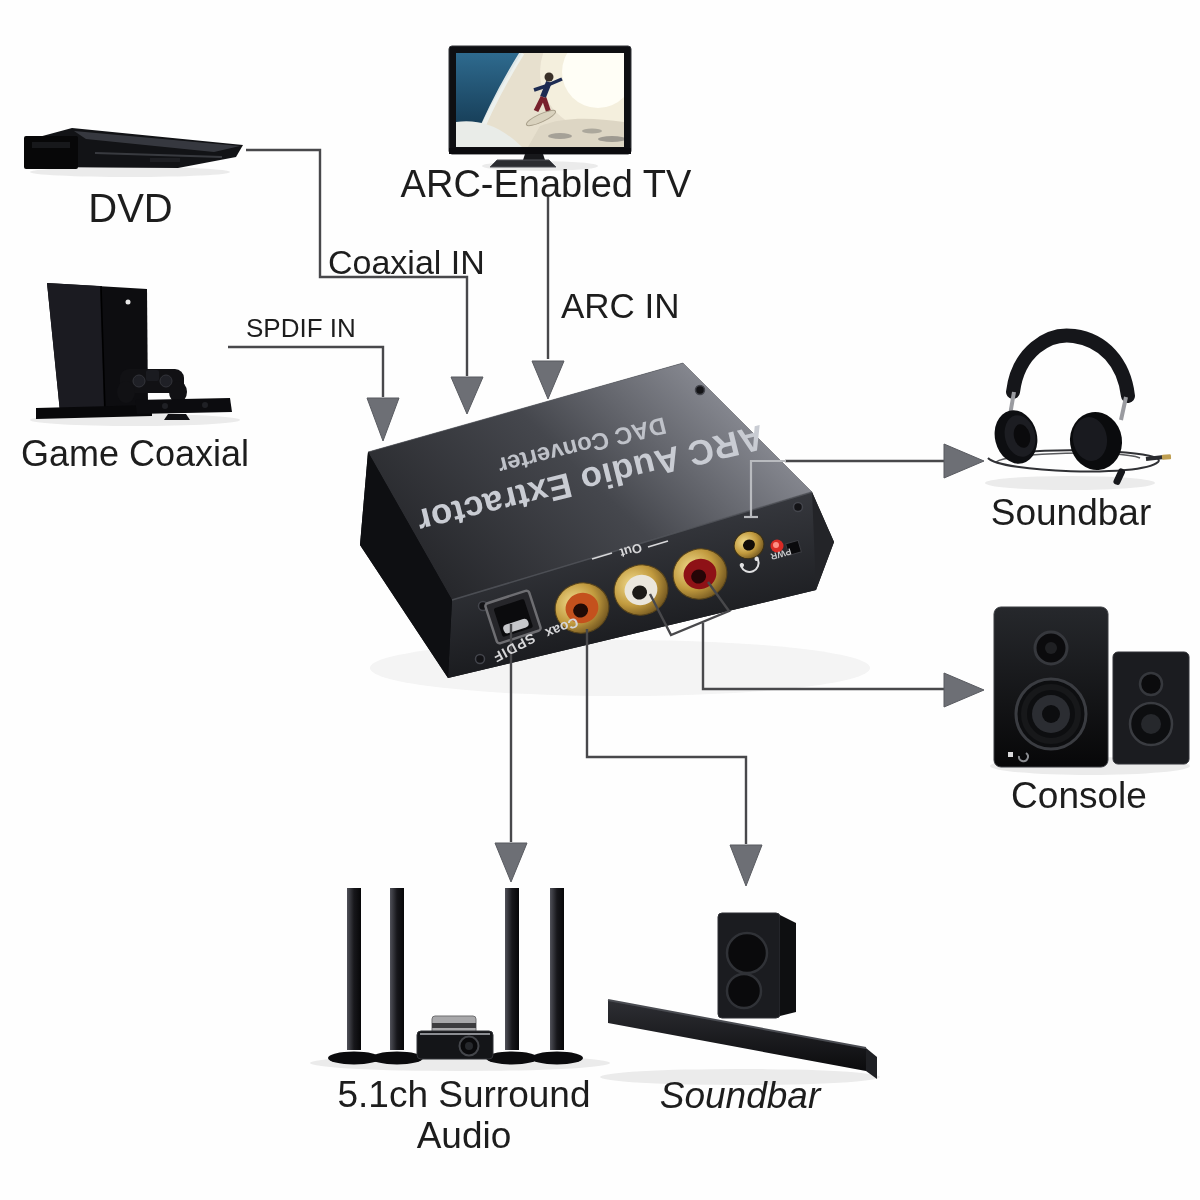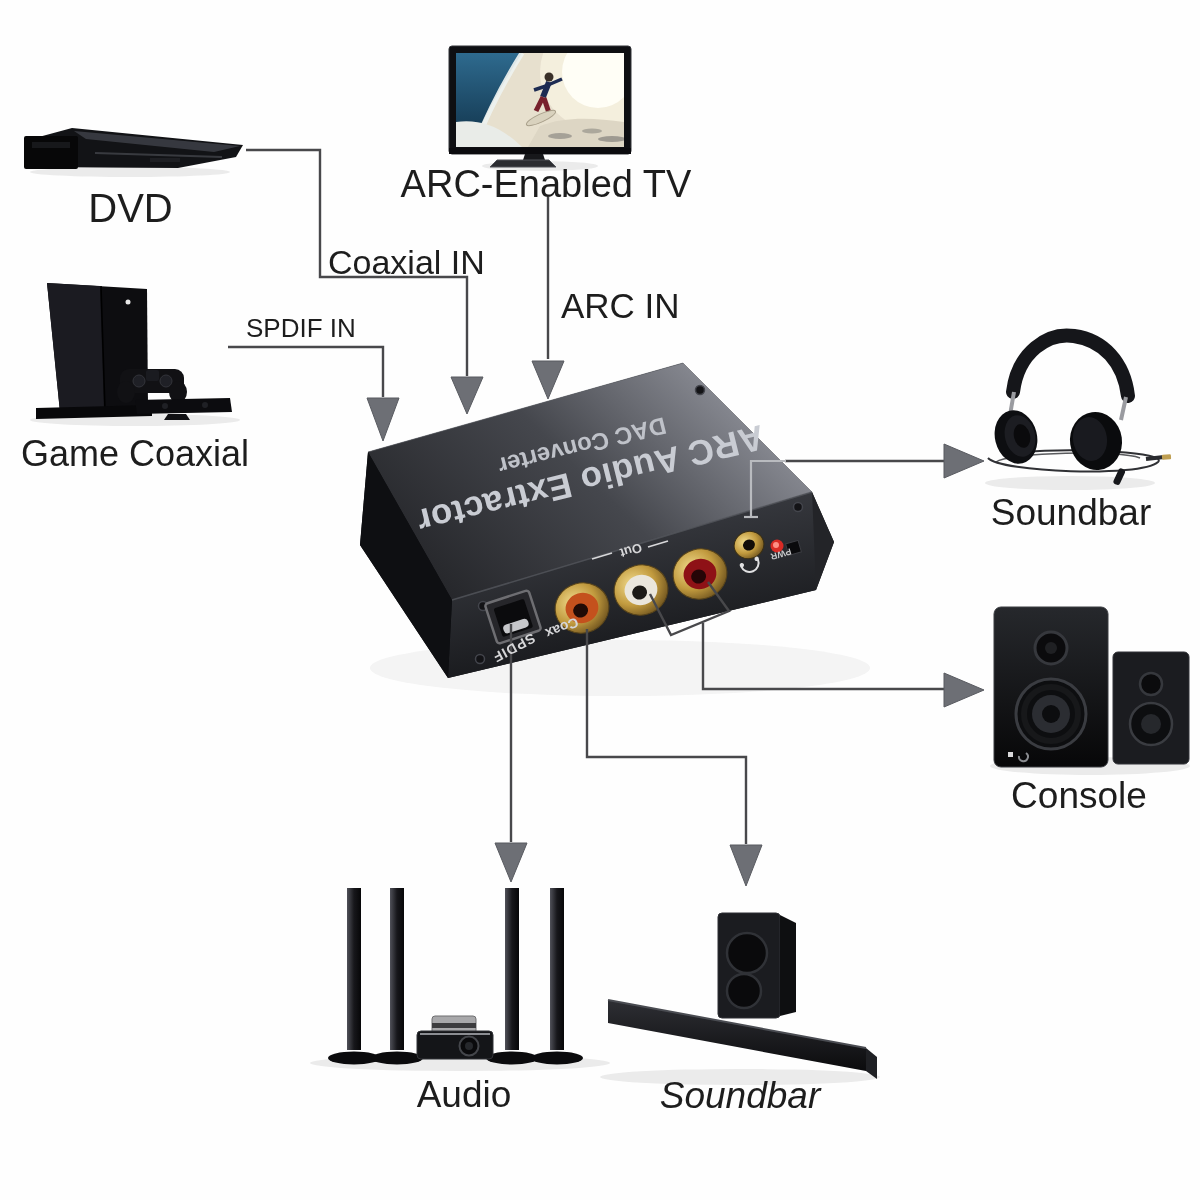--- a/index.html
+++ b/index.html
@@ -286,20 +286,21 @@
 
 <div class="lbl center" style="left:15px;top:433px;width:240px;font-size:36px;">Game Coaxial</div>
 
 <div class="lbl center" style="left:952px;top:492px;width:238px;font-size:37px;line-height:41px;">
   <span style="display:block">Soundbar</span>
 </div>
 
 <div class="lbl center" style="left:960px;top:775px;width:238px;font-size:37px;">Console</div>
 
 <div class="lbl center" style="left:328px;top:1074px;width:272px;font-size:37px;line-height:41px;">
+  <span style="display:block">5.1ch Surround</span>
   <span style="display:block">Audio</span>
 </div>
 
 <div class="lbl center" style="left:620px;top:1075px;width:240px;font-size:37px;font-style:italic;">Soundbar</div>
 
 <div class="dev-title">
   <span class="t1">ARC Audio Extractor</span>
   <span class="t2">DAC Converter</span>
 </div>
 <div class="port-lbl port-spdif">SPDIF</div>

